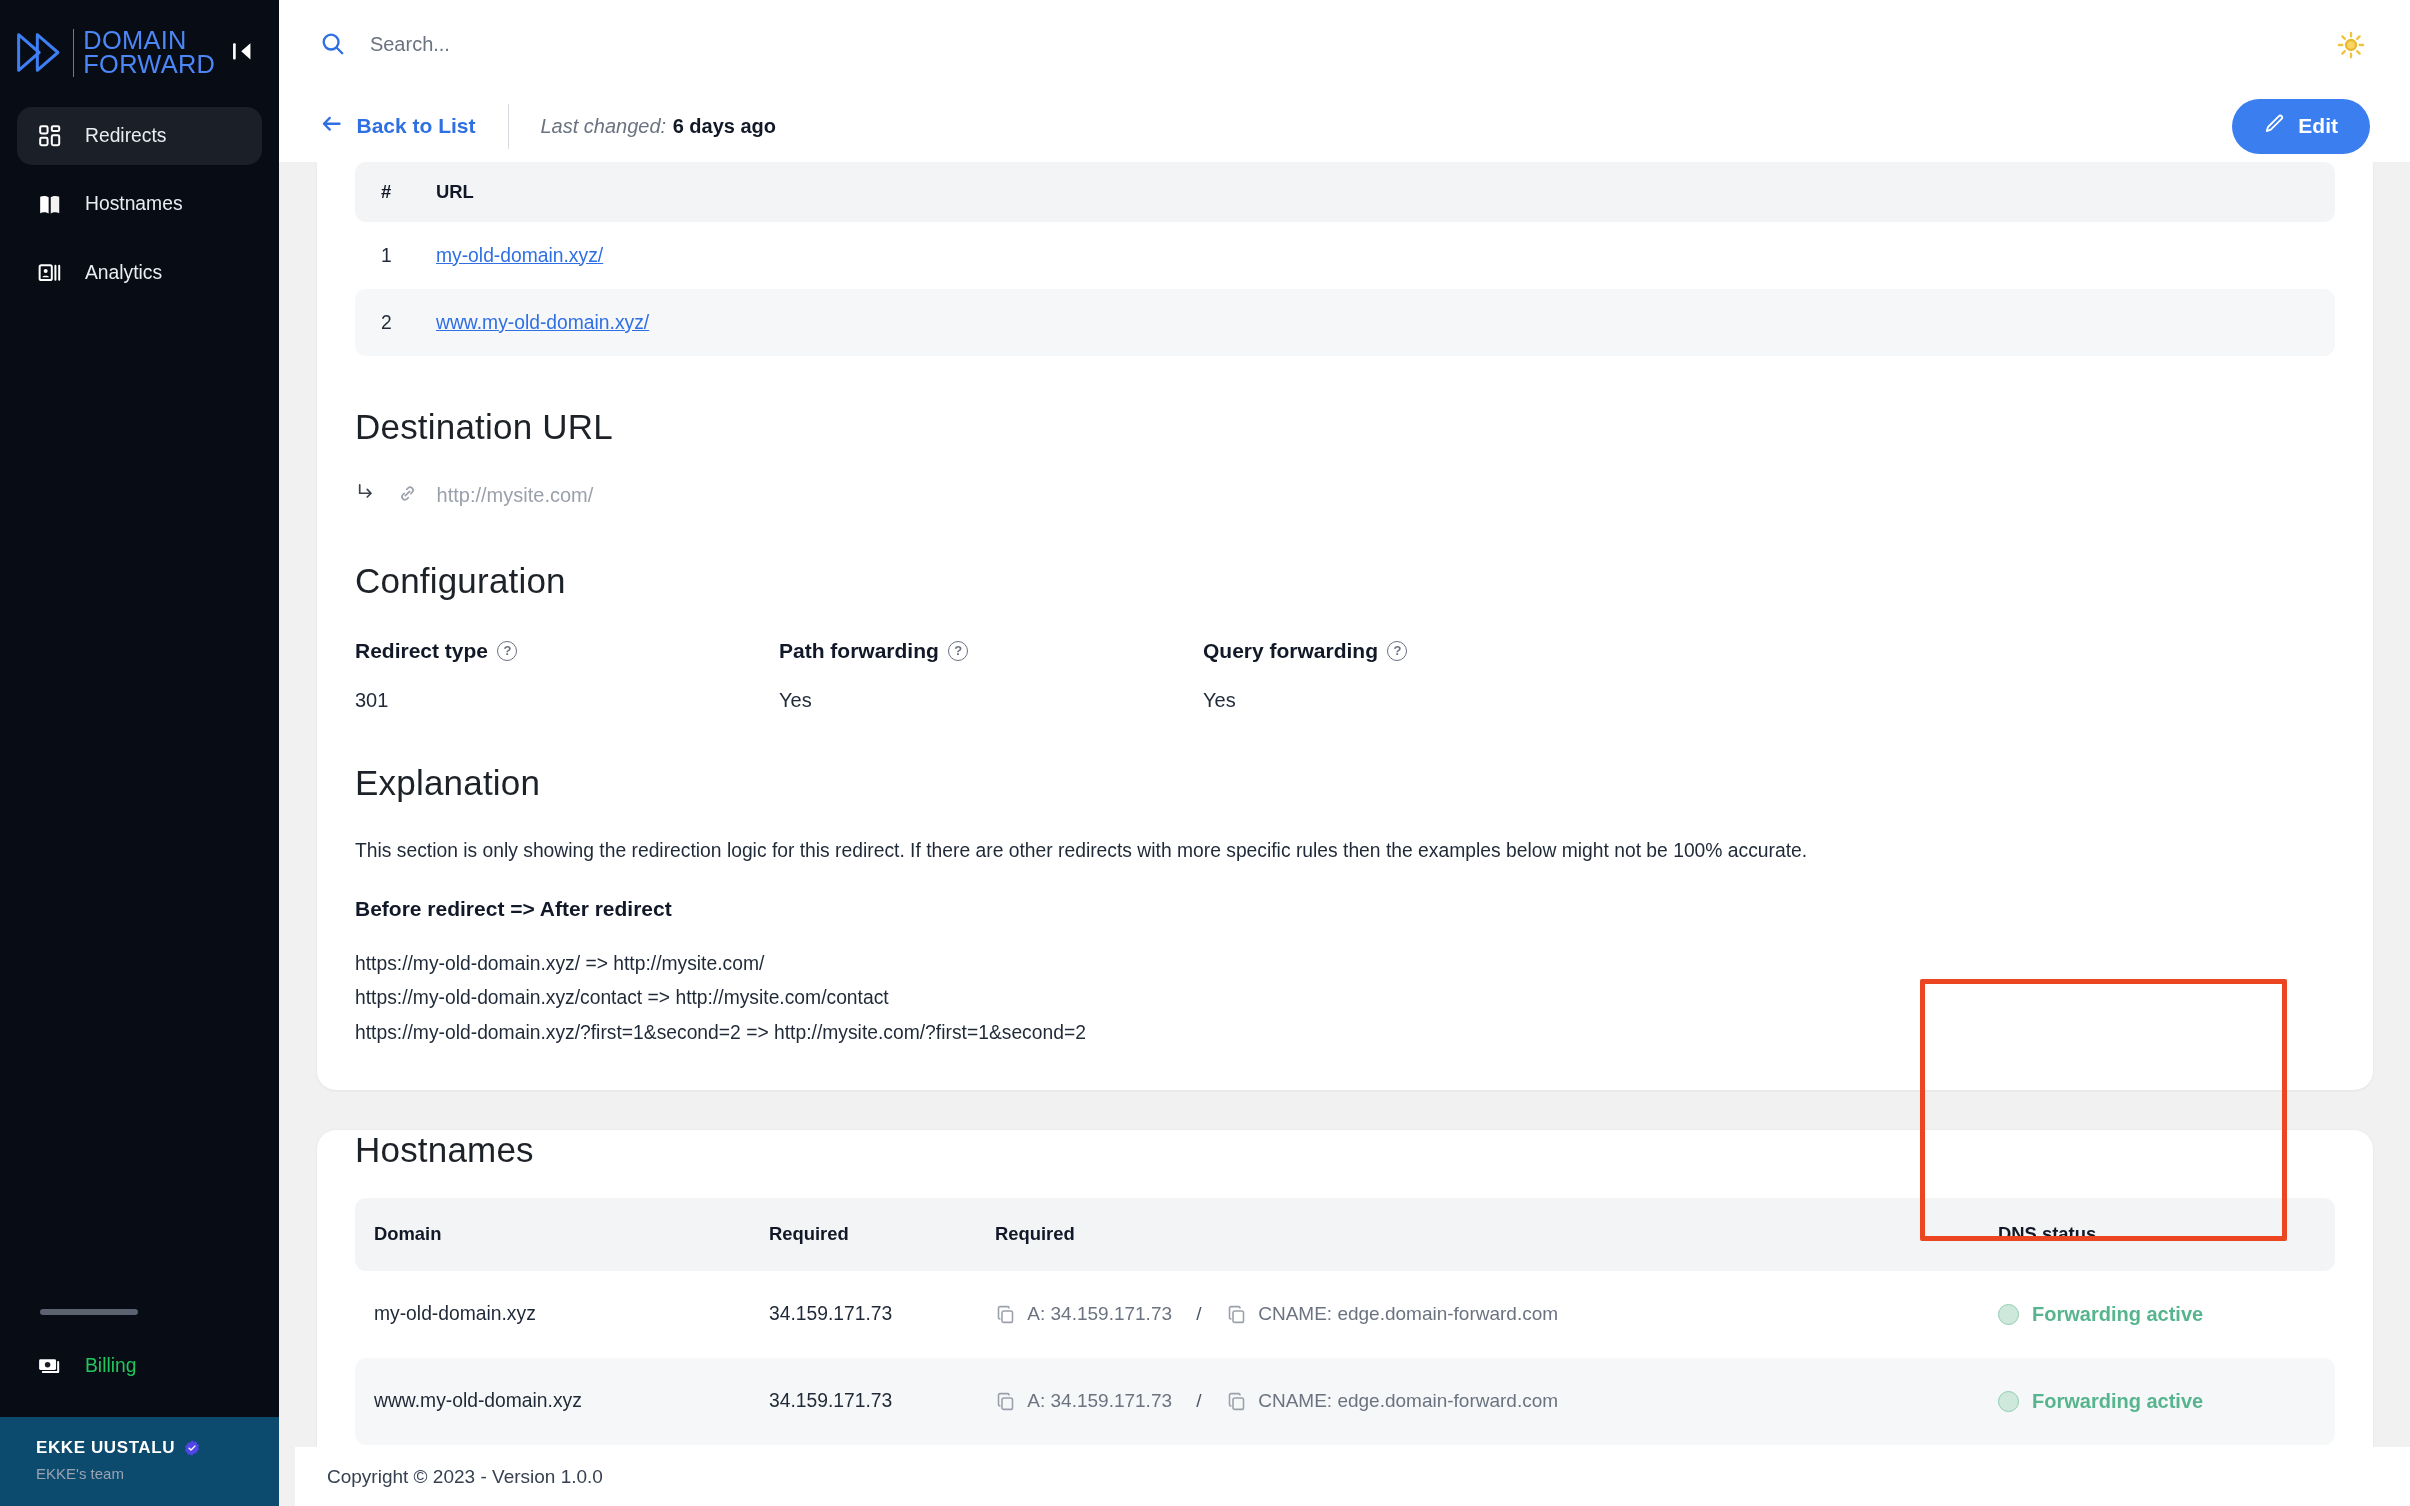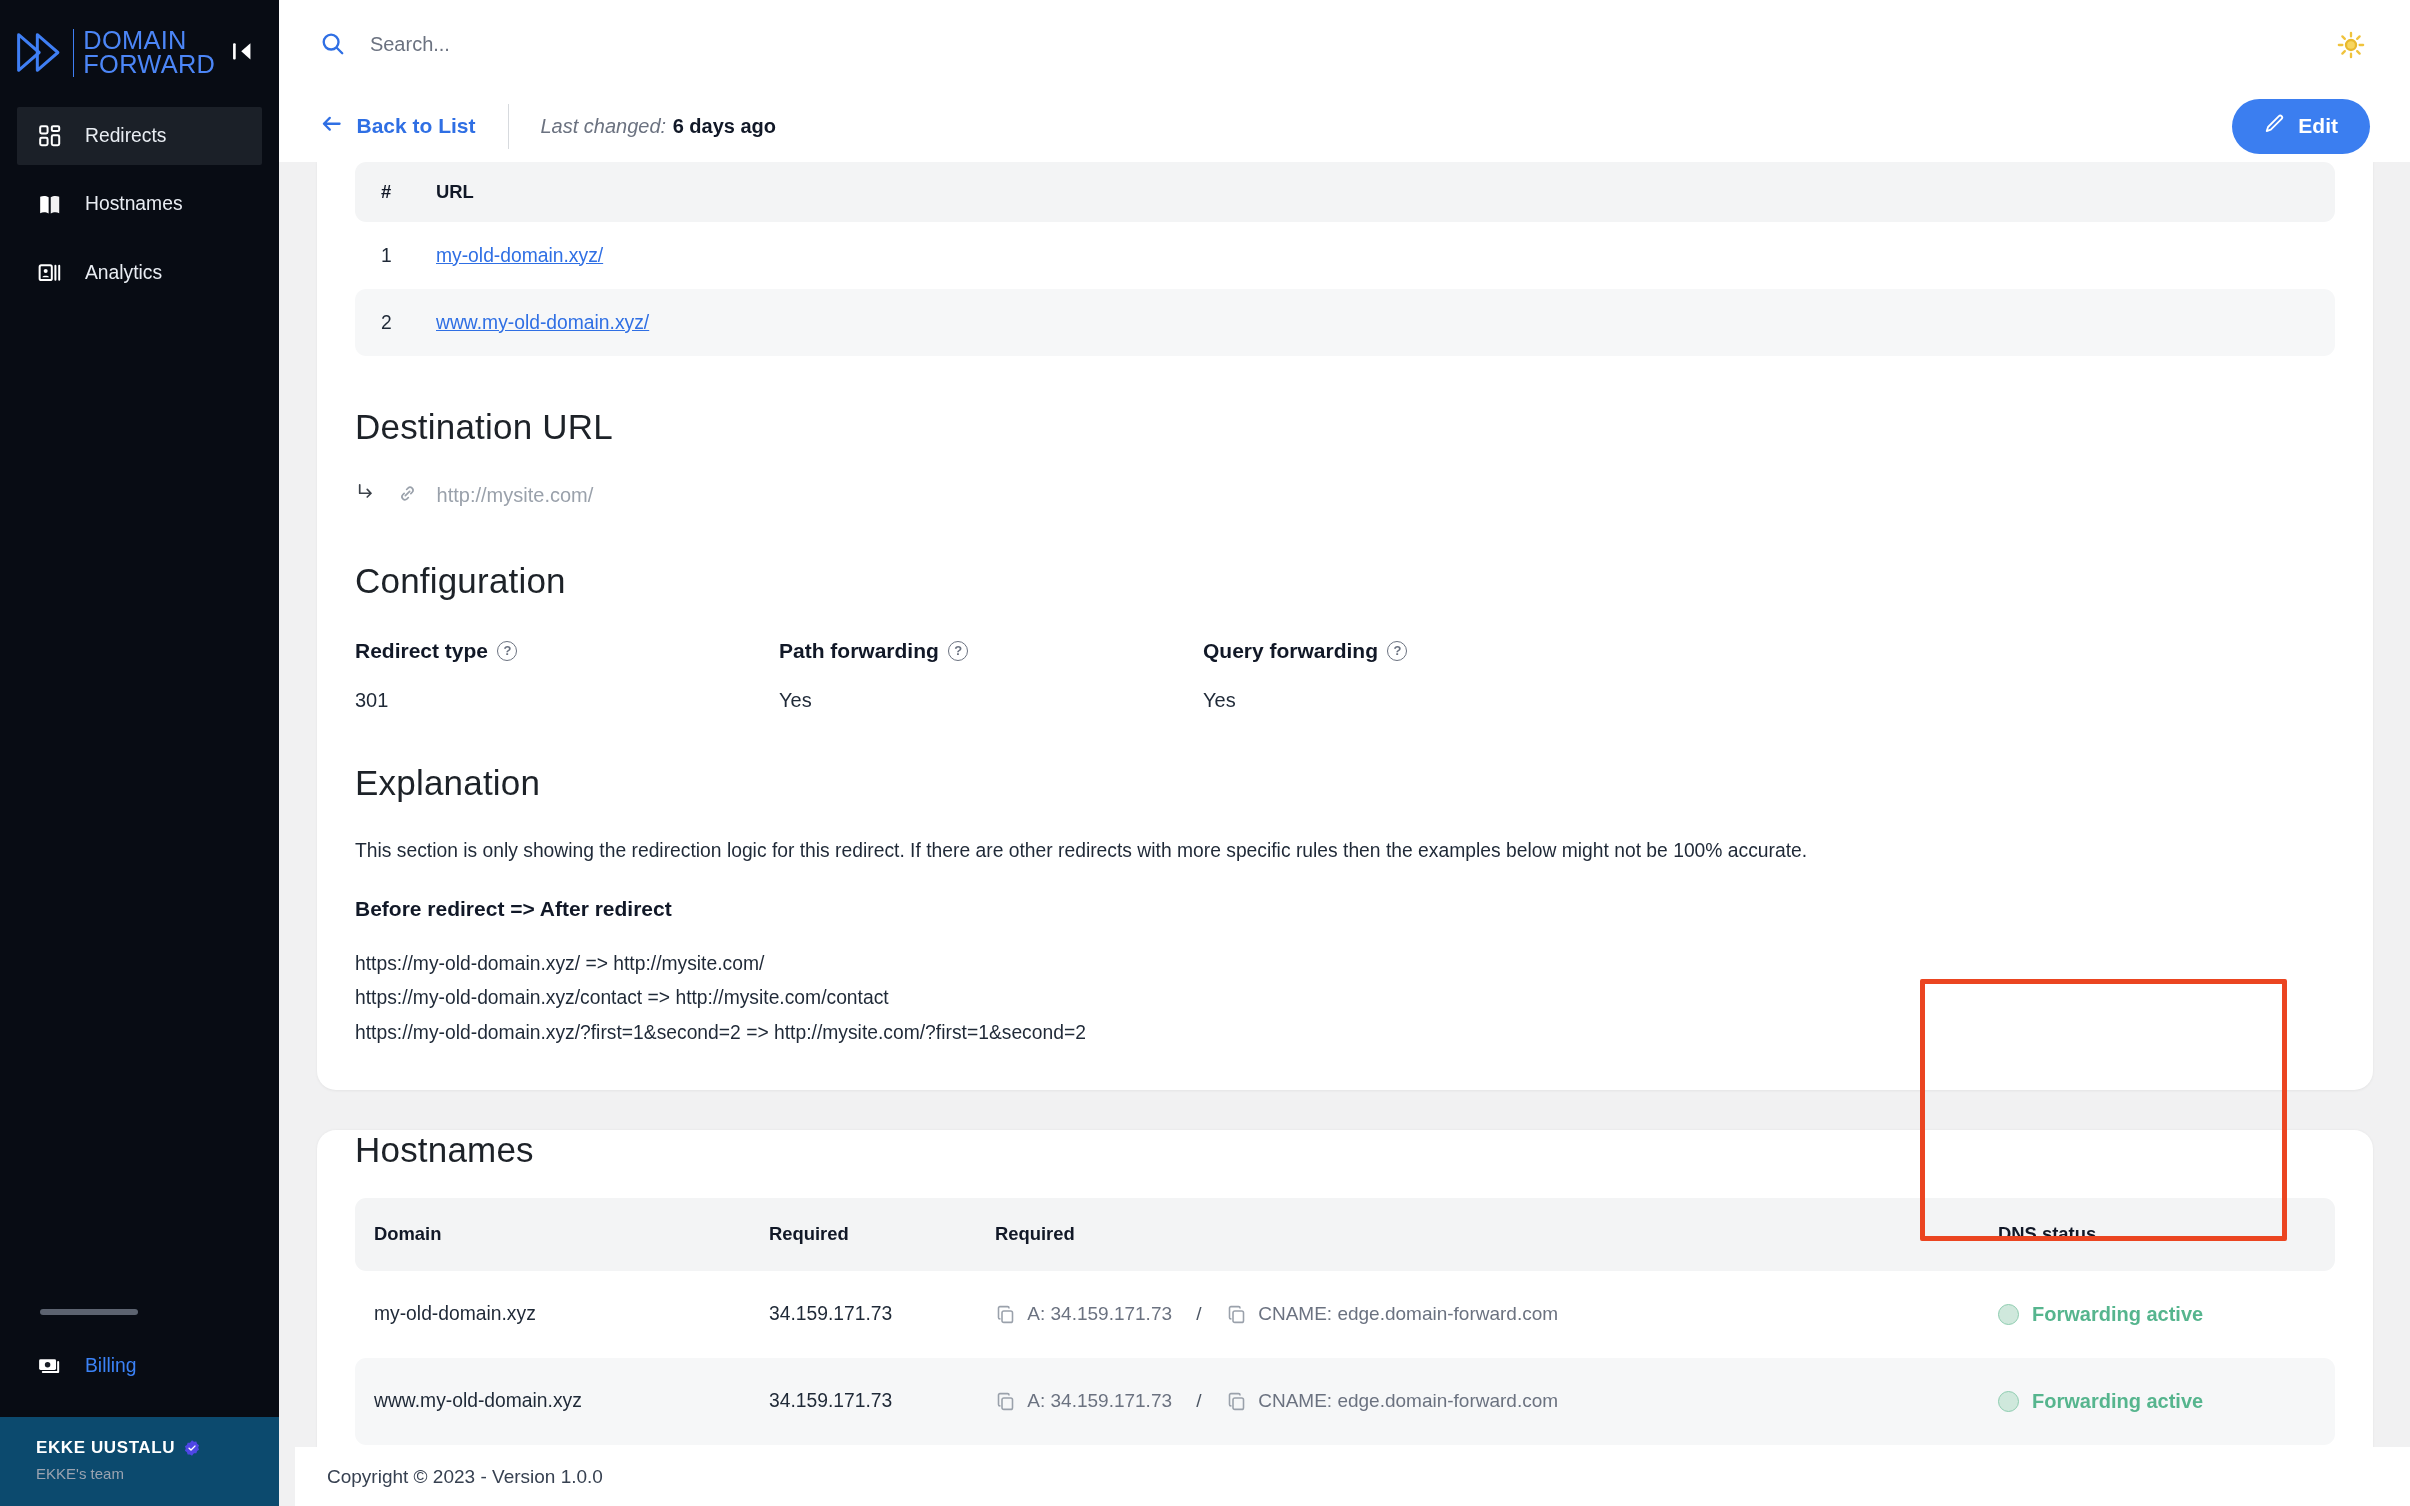--- a/index.html
+++ b/index.html
@@ -37,34 +37,34 @@
   .collapse-btn {
     margin-left: 15px; color: #ffffff;
     font-size: 24.5px; font-weight: 700; line-height: 1;
     cursor: pointer; user-select: none;
     display: flex; align-items: center; gap: 0.9px;
     transform: translateY(-1.9px);
   }
   .nav { margin-top: 26px; padding: 0 17px; display: flex; flex-direction: column; gap: 10.4px; }
   .nav-item {
     display: flex; align-items: center; gap: 21px;
-    height: 58px; padding: 0 19px; border-radius: 2px;
+    height: 58px; padding: 0 19px; border-radius: 15px;
     color: #e9edf3; font-size: 19.3px; font-weight: 500;
     cursor: pointer;
   }
   .nav-item.active { background: #1b2028; }
   .nav-icon { width: 28px; height: 28px; display: flex; align-items: center; justify-content: center; flex: 0 0 auto; }
   .nav-icon svg { display: block; }
 
   .sidebar-spacer { flex: 1 1 auto; }
   .sb-divider { width: 98px; height: 5.6px; border-radius: 3.8px; background: #5c6370; margin: 0 auto 24.5px 40px; }
   .billing-row {
     display: flex; align-items: center; gap: 21px;
     padding: 0 36px; height: 53px; margin-bottom: 24.5px;
-    color: #3b82f6; font-size: 19.3px; font-weight: 500; cursor: pointer;
+    color: #22c55e; font-size: 19.3px; font-weight: 500; cursor: pointer;
   }
   .user-box {
     background: #0c4a6e; padding: 17px 36px 21px 36px;
     height: 90px; display: flex; flex-direction: column; justify-content: center;
   }
   .user-name {
     color: #ffffff; font-size: 17px; font-weight: 700;
     letter-spacing: 0.6px; display: flex; align-items: center; gap: 7.5px;
   }
   .verified { width: 18px; height: 18px; flex: 0 0 auto; }

